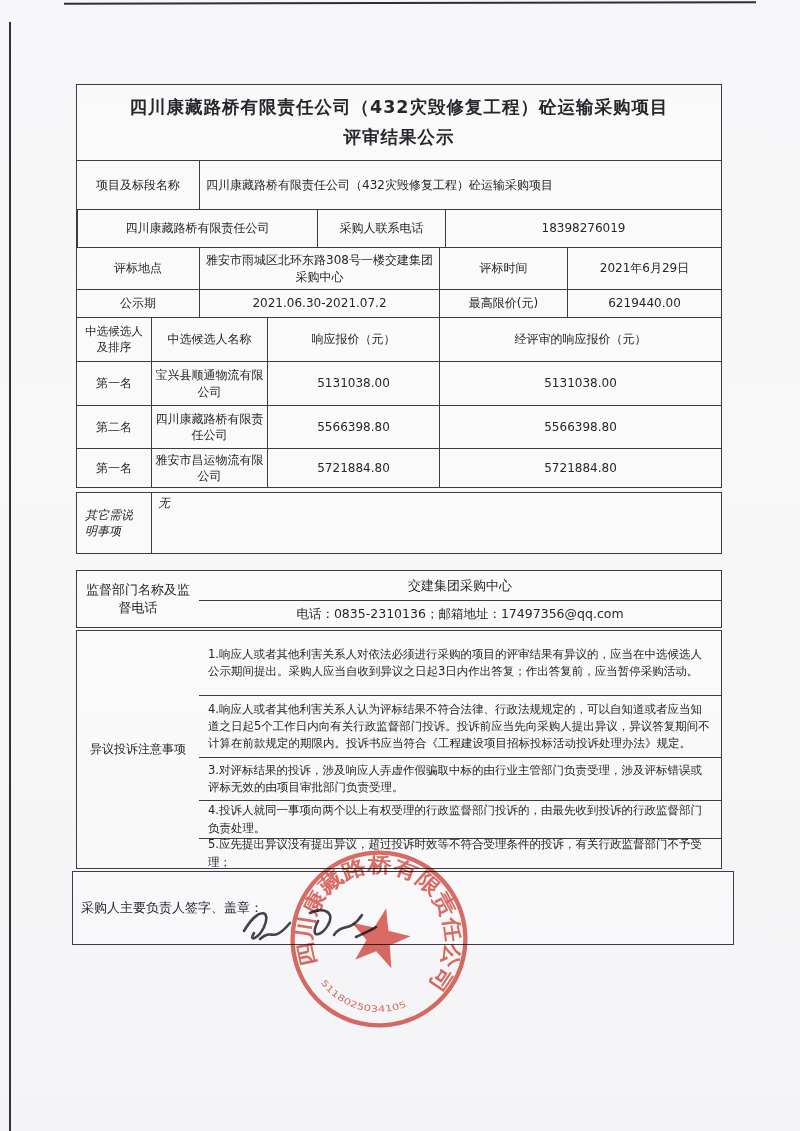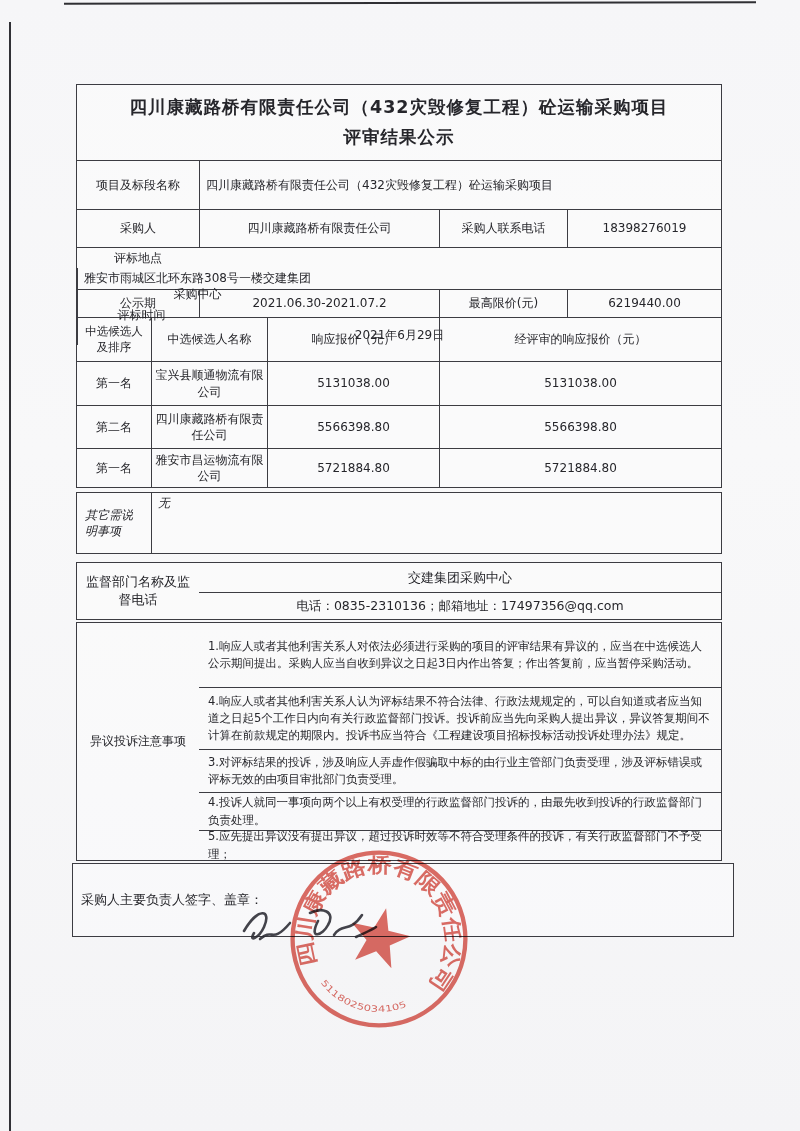--- a/index.html
+++ b/index.html
@@ -20,36 +20,36 @@
   .row.first{border-top:none;}
   .cell{border-left:1px solid #3c3c42;display:flex;align-items:center;justify-content:center;
         text-align:center;padding:2px 6px;box-sizing:border-box;font-size:12px;line-height:1.35;}
   .cell.nb{border-left:none;}
   .cell.left{justify-content:flex-start;text-align:left;}
   .cell.top{align-items:flex-start;}
 
   .title-row{height:75px;flex-direction:column;justify-content:center;}
   .title-line{font-size:17.5px;font-weight:bold;letter-spacing:1px;line-height:1.7;text-align:center;}
 
-  .h48{height:48px;} .h37{height:37px;} .h41{height:41px;flex-direction:column;} .h27{height:27px;}
+  .h48{height:48px;} .h37{height:37px;} .h41{height:41px;} .h27{height:27px;}
   .h43{height:43px;} .h42{height:42px;} .h38{height:38px;} .h60{height:60px;font-style:italic;}
 
   .w122{width:122px;flex:none;} .w240{width:240px;flex:none;} .w128{width:128px;flex:none;}
   .w74{width:74px;flex:none;padding:2px 8px;} .w116{width:116px;flex:none;padding:2px 2px;}
   .w172{width:172px;flex:none;} .grow{flex:1;}
 
   .stack{flex:1;display:flex;flex-direction:column;}
   .stack > .cell{border-left:none;border-top:1px solid #3c3c42;width:100%;}
   .stack > .cell:first-child{border-top:none;}
 
   .note{font-size:11.5px;line-height:1.5;justify-content:flex-start;text-align:left;padding:4px 9px;}
   .dept{font-size:13px;height:29px;}
   .contact{font-size:12.5px;height:27px;}
 
-  .gap4{margin-top:4px;} .gap8{margin-top:8px;} .gap2{margin-top:2px;}
+  .gap4{margin-top:4px;} .gap8{margin-top:16px;} .gap2{margin-top:2px;}
   .sig-block{margin-left:-4px;width:662px;}
   .sig-cell{height:72px;font-size:13px;justify-content:flex-start;text-align:left;padding-left:8px;align-items:center;}
 
   .signature-svg{position:absolute;left:238px;top:893px;width:150px;height:64px;opacity:.88;}
   .stamp{position:absolute;left:283px;top:843px;width:192px;height:192px;opacity:.8;mix-blend-mode:multiply;}
 </style>
 </head>
 <body>
 
 <div class="scan-line-top"></div>
@@ -64,21 +64,20 @@
         <div class="title-line">评审结果公示</div>
       </div>
     </div>
 
     <div class="row h48">
       <div class="cell nb w122">项目及标段名称</div>
       <div class="cell grow left">四川康藏路桥有限责任公司（432灾毁修复工程）砼运输采购项目</div>
     </div>
 
     <div class="row h37">
-      <div class="cell nb w122">采购人</div>
       <div class="cell w240">四川康藏路桥有限责任公司</div>
       <div class="cell w128">采购人联系电话</div>
       <div class="cell grow">18398276019</div>
     </div>
 
     <div class="row h41">
       <div class="cell nb w122">评标地点</div>
       <div class="cell w240">雅安市雨城区北环东路308号一楼交建集团采购中心</div>
       <div class="cell w128">评标时间</div>
       <div class="cell grow">2021年6月29日</div>

